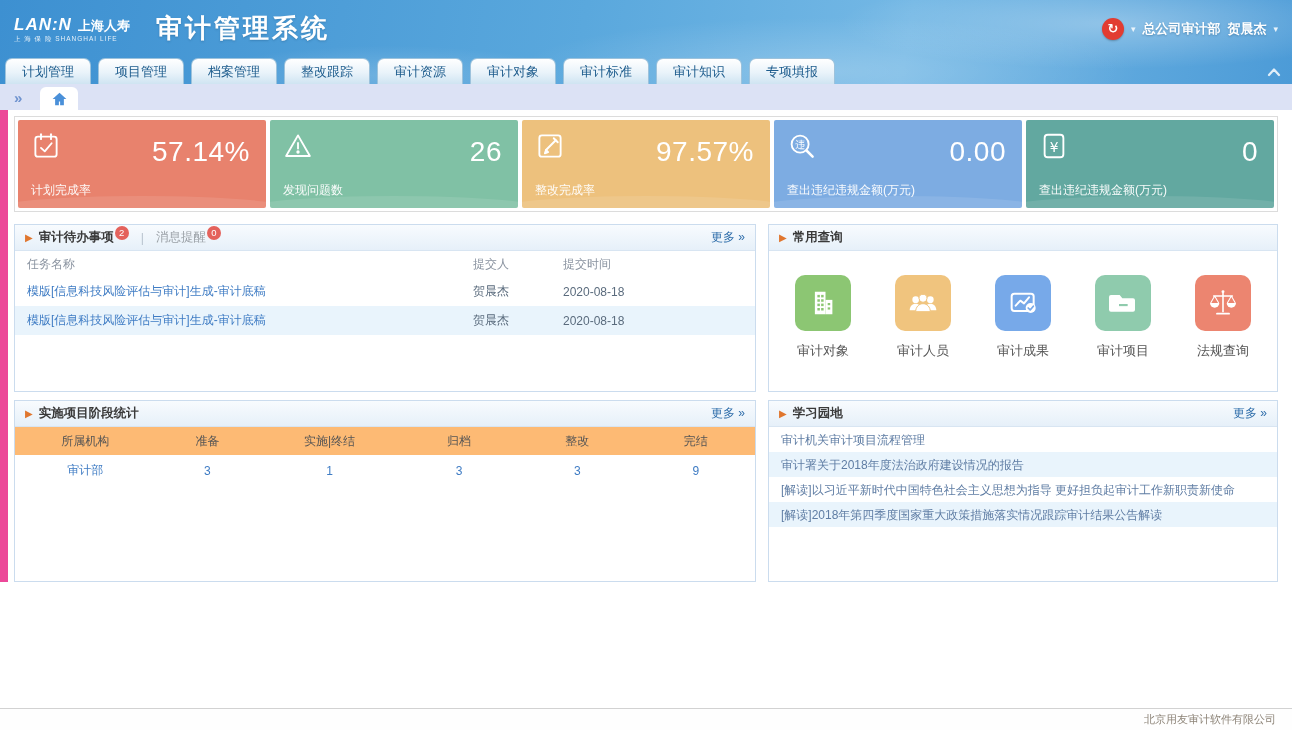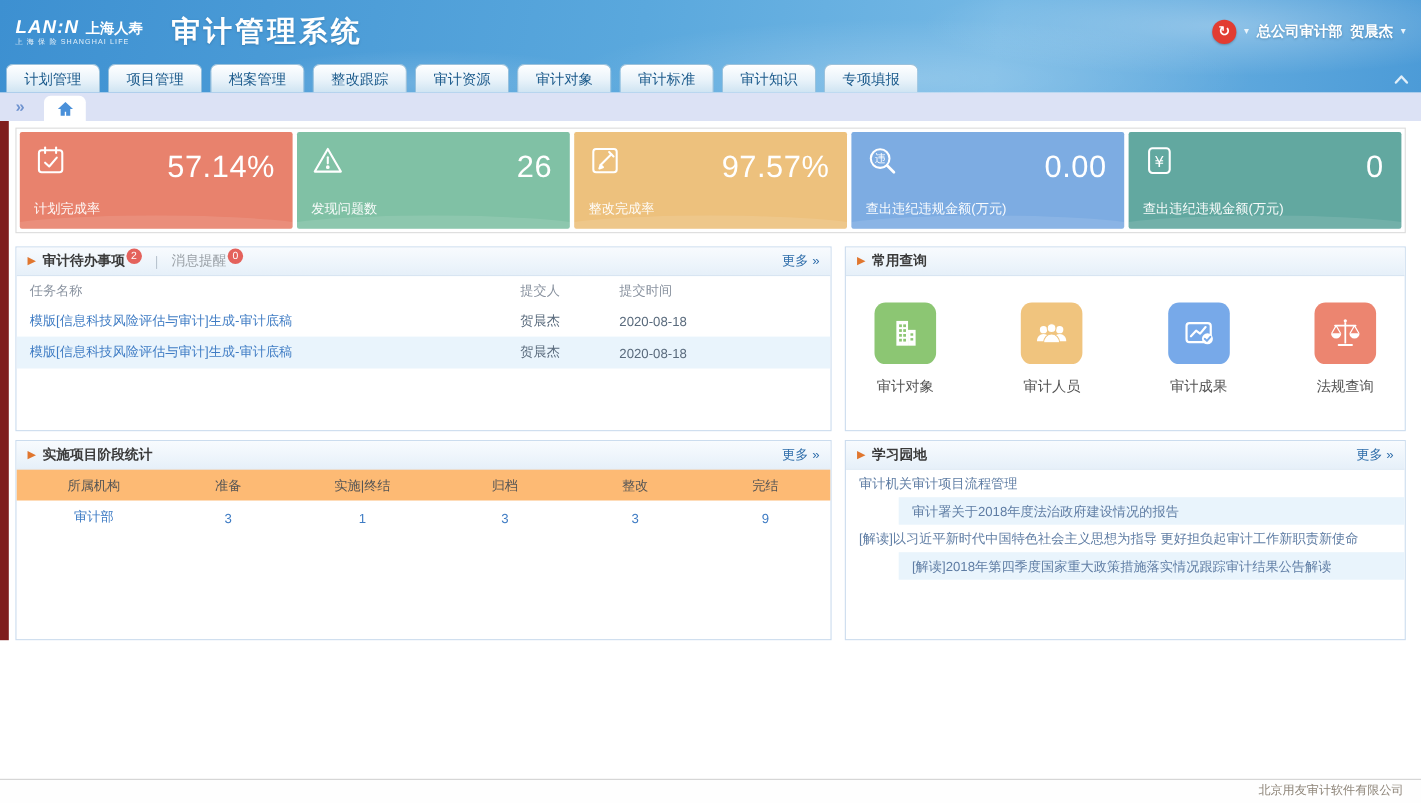--- a/index.html
+++ b/index.html
@@ -43,21 +43,21 @@
   }
   .collapse-btn { position:absolute; right:10px; bottom:6px; cursor:pointer; opacity:.95; }
 
   
   .crumbbar { height:26px; background:#dce2f5; display:flex; align-items:flex-end; padding-left:8px; }
   .expand-btn { color:#6f93cf; font-size:15px; font-weight:bold; line-height:24px; padding:0 6px; cursor:pointer; }
   .home-tab { width:38px; height:23px; background:#ffffff; border-radius:6px 6px 0 0; margin-left:12px;
               display:flex; align-items:center; justify-content:center; cursor:pointer; }
 
   
-  main { flex:0 0 auto; background:#fff; border-left:8px solid #7f1d1d; padding:6px 14px 0 6px; }
+  main { flex:0 0 auto; background:#fff; border-left:8px solid #ec4899; padding:6px 14px 0 6px; }
 
   .cards-box { border:1px solid #dcdcdc; padding:3px; display:flex; gap:4px; }
   .card { position:relative; flex:1 1 0; height:88px; color:#fff; border-radius:2px; overflow:hidden; cursor:default; }
   .card::after { content:""; position:absolute; left:-10%; right:-10%; bottom:-14px; height:26px;
                  background:rgba(255,255,255,.10); border-radius:50% 50% 0 0; }
   .card .cicon { position:absolute; left:13px; top:11px; }
   .card .cvalue { position:absolute; right:16px; top:16px; font-size:28px; font-weight:300; letter-spacing:.5px; }
   .card .clabel { position:absolute; left:13px; bottom:9px; font-size:12px; opacity:.95; }
   .card-c0 { background:#e8826d; }
   .card-c1 { background:#80c1a5; }
@@ -105,21 +105,21 @@
   
   .s-head { display:flex; align-items:center; height:28px; background:#fdba74; font-size:12px; color:#555; }
   .s-row  { display:flex; align-items:center; height:31px; font-size:12px; }
   .s-col { text-align:center; }
   .s-c0{width:19%;} .s-c1{width:14%;} .s-c2{width:19%;} .s-c3{width:16%;} .s-c4{width:16%;} .s-c5{width:16%;}
   .s-row a { color:#3f7cc4; text-decoration:none; cursor:pointer; }
 
   
   .l-item { height:25px; line-height:27px; padding:0 12px; font-size:12px; color:#5f7da4;
             white-space:nowrap; overflow:hidden; text-overflow:ellipsis; cursor:pointer; }
-  .l-item.alt { background:#e9f4fc;margin-left:48px; }
+  .l-item.alt { background:#e9f4fc; }
 
   footer { margin-top:auto; height:22px; border-top:1px solid #d2d2d2; background:#fefefe;
            text-align:right; padding-right:16px; font-size:11px; line-height:21px; color:#8d8478; }
 
   svg { display:block; }
 </style>
 </head>
 <body>
 
 <div class="sky">
@@ -304,20 +304,29 @@
             <svg width="32" height="32" viewBox="0 0 48 48">
               <rect x="7" y="10" width="33" height="26" rx="4" fill="none" stroke="#fff" stroke-width="3"></rect>
               <polyline points="13,28 20,20.5 25.5,24.5 33,15.5" fill="none" stroke="#fff" stroke-width="3" stroke-linecap="round" stroke-linejoin="round"></polyline>
               <circle cx="35.5" cy="31.5" r="7.5" fill="#fff"></circle>
               <polyline points="31.8,31.5 34.8,34.4 39.5,28.8" fill="none" stroke="currentColor" stroke-width="2.6" stroke-linecap="round" stroke-linejoin="round"></polyline>
             </svg>
           </div>
           <div class="tile-label">审计成果</div>
         </div>
         <div class="tile-item">
+          <div class="tile tile-c3">
+            <svg width="32" height="32" viewBox="0 0 48 48">
+              <path d="M6 12 h13 l4 5 h16 a3 3 0 0 1 3 3 v14 a3 3 0 0 1 -3 3 H6 a3 3 0 0 1 -3 -3 V15 a3 3 0 0 1 3 -3 z" fill="#fff"></path>
+              <rect x="18" y="25.5" width="13" height="3.2" fill="currentColor"></rect>
+            </svg>
+          </div>
+          <div class="tile-label">审计项目</div>
+        </div>
+        <div class="tile-item">
           <div class="tile tile-c4">
             <svg width="32" height="32" viewBox="0 0 48 48">
               <circle cx="24" cy="7" r="2.2" fill="#fff"></circle>
               <line x1="24" y1="9" x2="24" y2="38" stroke="#fff" stroke-width="2.4"></line>
               <line x1="15" y1="40" x2="33" y2="40" stroke="#fff" stroke-width="2.8" stroke-linecap="round"></line>
               <line x1="10" y1="13.5" x2="38" y2="13.5" stroke="#fff" stroke-width="2.4" stroke-linecap="round"></line>
               <path d="M11.5 13.5 L5.5 24 M11.5 13.5 L17.5 24" stroke="#fff" stroke-width="1.6" fill="none"></path>
               <path d="M4.5 24 a7 7 0 0 0 14 0 z" fill="#fff"></path>
               <path d="M36.5 13.5 L30.5 24 M36.5 13.5 L42.5 24" stroke="#fff" stroke-width="1.6" fill="none"></path>
               <path d="M29.5 24 a7 7 0 0 0 14 0 z" fill="#fff"></path>

